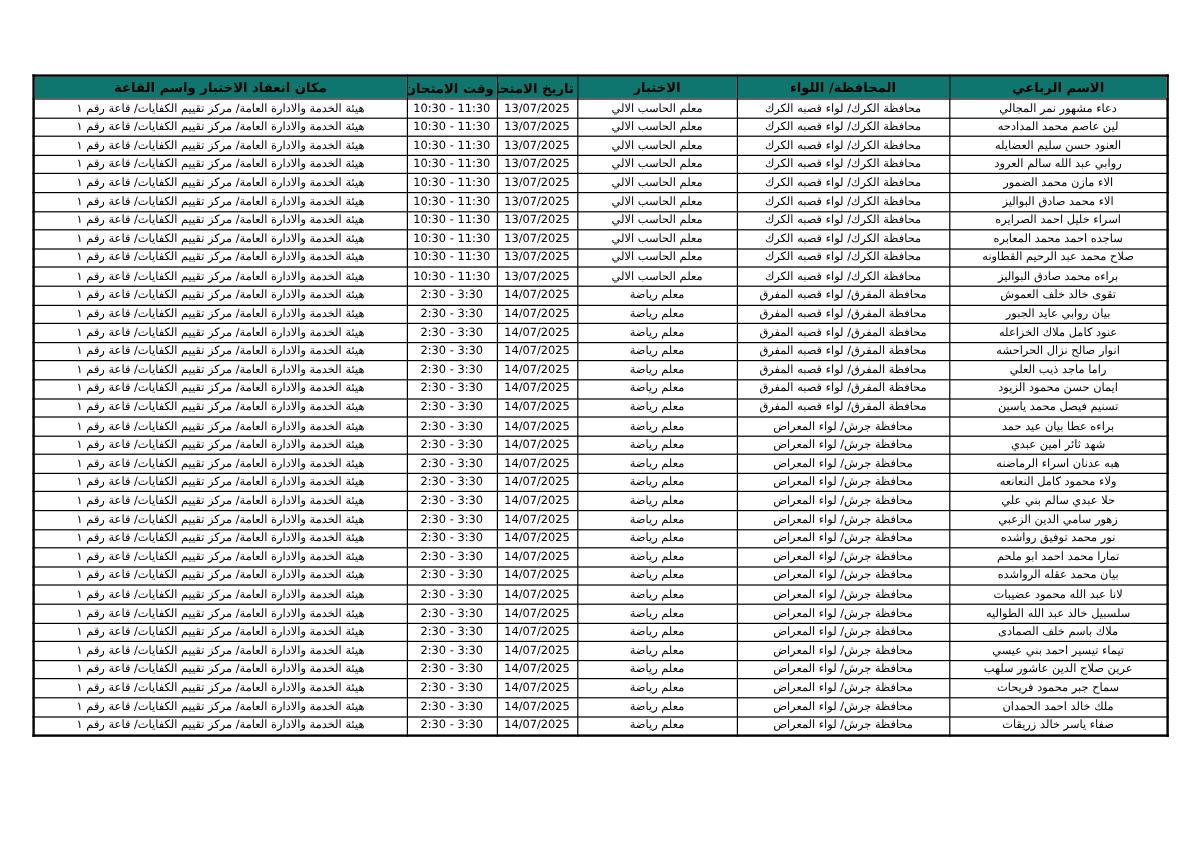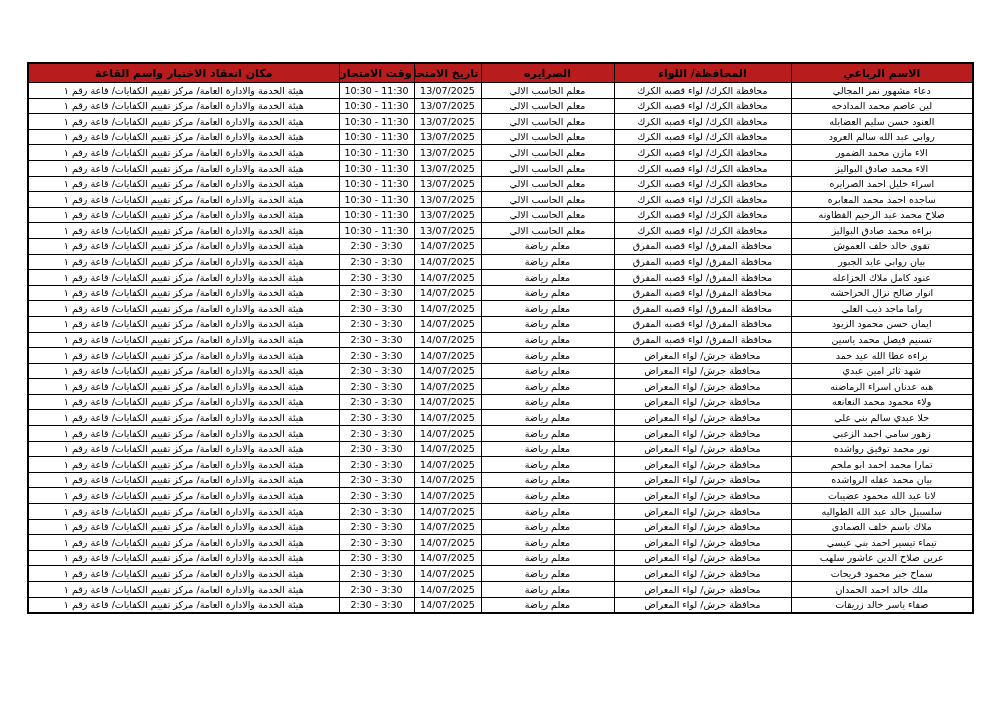--- a/index.html
+++ b/index.html
@@ -29,21 +29,21 @@
   table.exam-table td {
     border: 1px solid #000000;
     text-align: center;
     vertical-align: middle;
     padding: 0 2px;
     white-space: nowrap;
     overflow: hidden;
     color: #000000;
   }
   table.exam-table th {
-    background: #b91c1c;
+    background: #0f766e;
     font-weight: bold;
     font-size: 11px;
     height: 18px;
   }
   table.exam-table td {
     background: #ffffff;
     font-size: 9.5px;
     height: 14.6px;
     line-height: 1;
   }
@@ -65,21 +65,21 @@
       <col class="col-governorate">
       <col class="col-job">
       <col class="col-exam-date">
       <col class="col-exam-time">
       <col class="col-location">
     </colgroup>
     <thead>
       <tr>
         <th>الاسم الرباعي</th>
         <th>المحافظة/ اللواء</th>
-        <th>الصرايره</th>
+        <th>الاختبار</th>
         <th>تاريخ الامتحان</th>
         <th>وقت الامتحان</th>
         <th>مكان انعقاد الاختبار واسم القاعة</th>
       </tr>
     </thead>
     <tbody>
         <tr>
           <td>دعاء مشهور نمر المجالي</td>
           <td>محافظة الكرك/ لواء قصبه الكرك</td>
           <td>معلم الحاسب الالي</td>
@@ -209,21 +209,21 @@
         </tr>
         <tr>
           <td>تسنيم فيصل محمد ياسين</td>
           <td>محافظة المفرق/ لواء قصبه المفرق</td>
           <td>معلم رياضة</td>
           <td class="ltr">14/07/2025</td>
           <td class="ltr">2:30 - 3:30</td>
           <td>هيئة الخدمة والادارة العامة/ مركز تقييم الكفايات/ قاعة رقم ١</td>
         </tr>
         <tr>
-          <td>براءه عطا الله عيد حمد</td>
+          <td>براءه عطا بيان عيد حمد</td>
           <td>محافظة جرش/ لواء المعراض</td>
           <td>معلم رياضة</td>
           <td class="ltr">14/07/2025</td>
           <td class="ltr">2:30 - 3:30</td>
           <td>هيئة الخدمة والادارة العامة/ مركز تقييم الكفايات/ قاعة رقم ١</td>
         </tr>
         <tr>
           <td>شهد ثائر امين عبدي</td>
           <td>محافظة جرش/ لواء المعراض</td>
           <td>معلم رياضة</td>
@@ -233,37 +233,37 @@
         </tr>
         <tr>
           <td>هبه عدنان اسراء الرماضنه</td>
           <td>محافظة جرش/ لواء المعراض</td>
           <td>معلم رياضة</td>
           <td class="ltr">14/07/2025</td>
           <td class="ltr">2:30 - 3:30</td>
           <td>هيئة الخدمة والادارة العامة/ مركز تقييم الكفايات/ قاعة رقم ١</td>
         </tr>
         <tr>
-          <td>ولاء محمود محمد النعانعه</td>
+          <td>ولاء محمود كامل النعانعه</td>
           <td>محافظة جرش/ لواء المعراض</td>
           <td>معلم رياضة</td>
           <td class="ltr">14/07/2025</td>
           <td class="ltr">2:30 - 3:30</td>
           <td>هيئة الخدمة والادارة العامة/ مركز تقييم الكفايات/ قاعة رقم ١</td>
         </tr>
         <tr>
           <td>حلا عبدي سالم بني علي</td>
           <td>محافظة جرش/ لواء المعراض</td>
           <td>معلم رياضة</td>
           <td class="ltr">14/07/2025</td>
           <td class="ltr">2:30 - 3:30</td>
           <td>هيئة الخدمة والادارة العامة/ مركز تقييم الكفايات/ قاعة رقم ١</td>
         </tr>
         <tr>
-          <td>زهور سامي احمد الزعبي</td>
+          <td>زهور سامي الدين الزعبي</td>
           <td>محافظة جرش/ لواء المعراض</td>
           <td>معلم رياضة</td>
           <td class="ltr">14/07/2025</td>
           <td class="ltr">2:30 - 3:30</td>
           <td>هيئة الخدمة والادارة العامة/ مركز تقييم الكفايات/ قاعة رقم ١</td>
         </tr>
         <tr>
           <td>نور محمد توفيق رواشده</td>
           <td>محافظة جرش/ لواء المعراض</td>
           <td>معلم رياضة</td>

